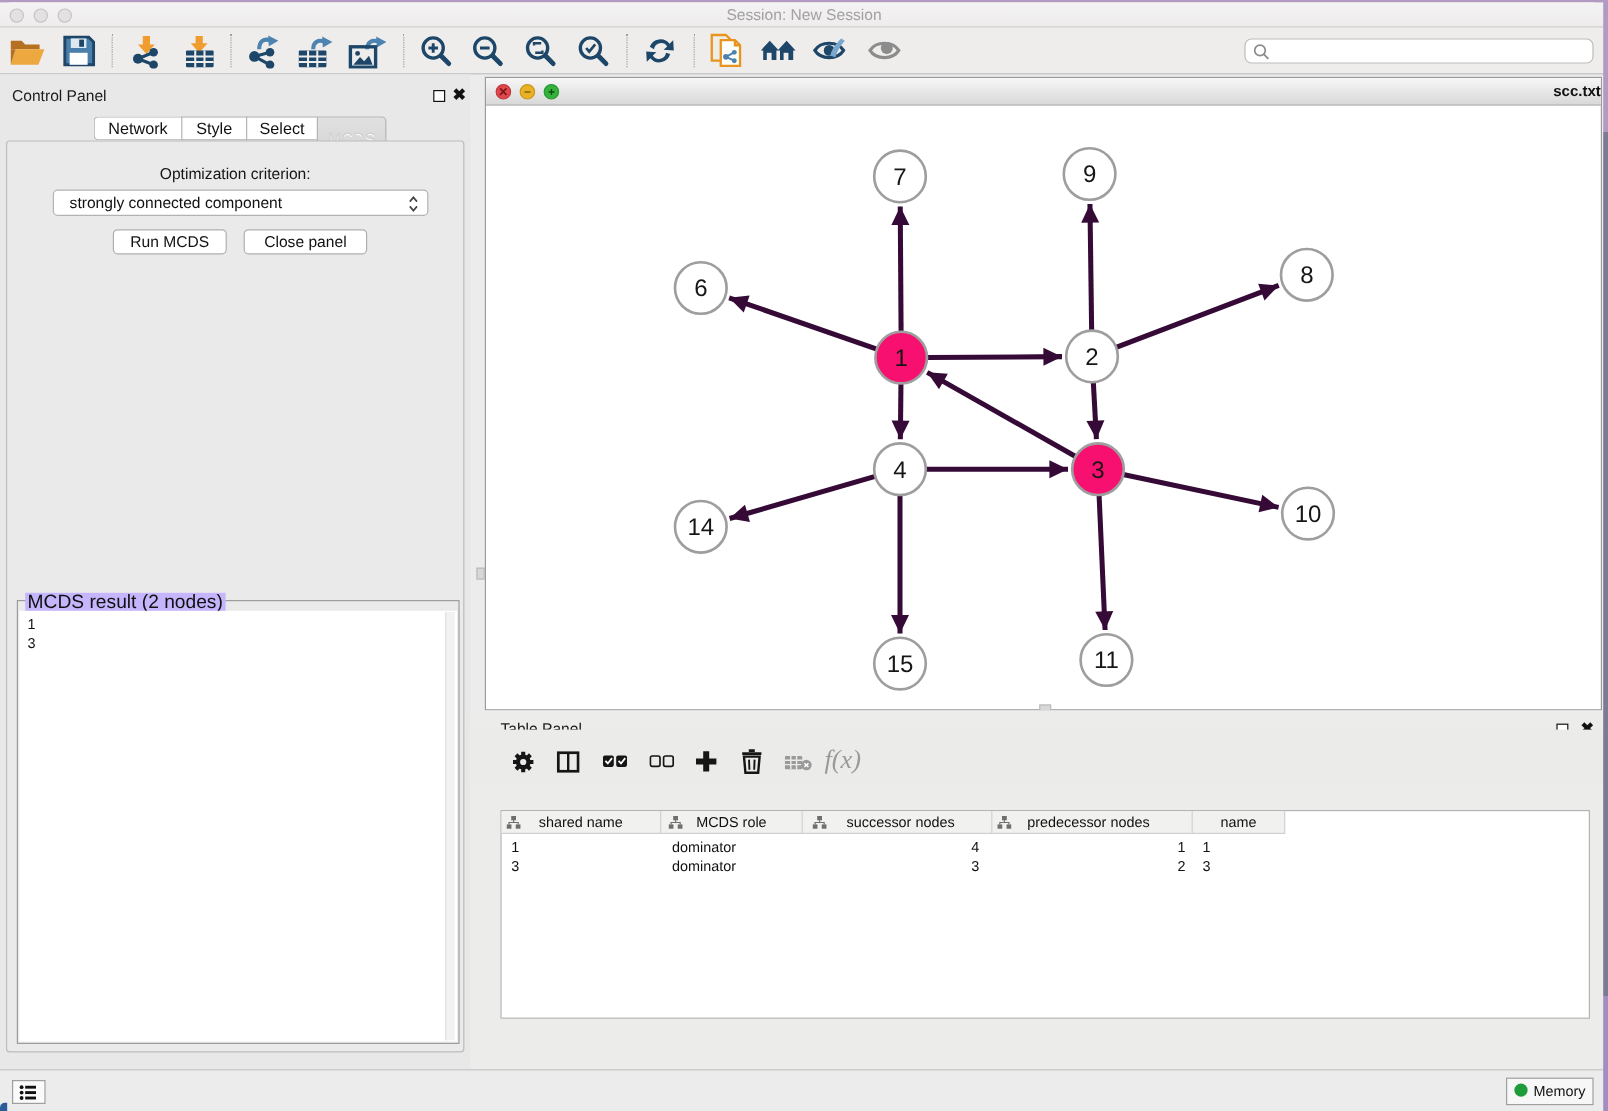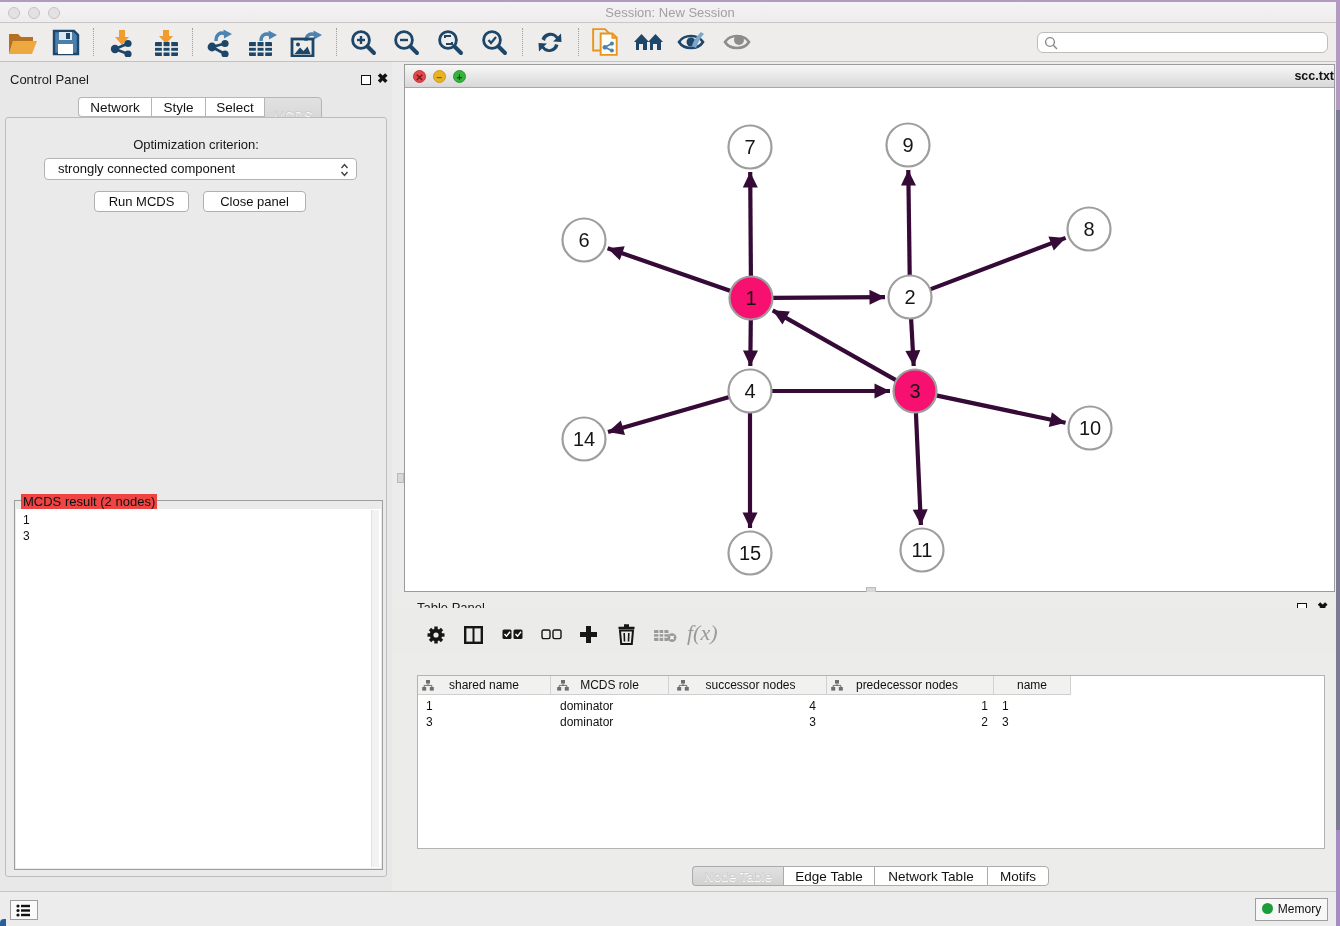--- a/index.html
+++ b/index.html
@@ -20,21 +20,21 @@
 .tabs{position:absolute;display:flex;font-size:13.5px}
 .tab{border:1px solid #b5b5b5;background:#fff;color:#111;display:flex;align-items:center;justify-content:center;border-right:none}
 .tab:first-child{border-radius:4px 0 0 4px}
 .tab:last-child{border-right:1px solid #b5b5b5;border-radius:0 4px 4px 0}
 .tabsel{background:linear-gradient(#e2e1e1,#d3d2d2);color:#cfcfcf;text-shadow:0 1px 0 #fff}
 #cpbody{position:absolute;left:5px;top:55px;width:382px;height:760px;border:1px solid #bcbcbc;border-radius:3px;background:#eaeaea}
 #optlbl{position:absolute;left:0;top:75px;width:392px;text-align:center;font-size:13px;color:#151515}
 #combo{position:absolute;left:44px;top:96px;width:313px;height:22px;background:#fff;border:1px solid #b3b3b3;border-radius:4px;font-size:13px;color:#111;line-height:20px;padding-left:13px}
 .btn{position:absolute;top:129px;height:21px;background:#fff;border:1px solid #b0b0b0;border-radius:4px;font-size:13px;color:#111;text-align:center;line-height:19px}
 #fieldset{position:absolute;left:14px;top:438px;width:369px;height:370px;border:1px solid #9d9d9d}
-#legend{position:absolute;left:6px;top:-7px;background:#ef4444;font-size:13px;color:#111;padding:0 2px}
+#legend{position:absolute;left:6px;top:-7px;background:#c4b5fd;font-size:16px;color:#111;padding:0 2px}
 #fswhite{position:absolute;left:1px;top:8px;width:365px;height:359px;background:#fff}
 #fstext{position:absolute;left:7px;top:3px;font-size:12px;color:#111;line-height:16px}
 #fsscroll{position:absolute;right:2px;top:1px;width:8px;height:357px;background:#f2f2f2;border-left:1px solid #e0e0e0}
 
 #netwin{left:404px;top:64px;width:931px;height:528px;background:#fff;border:1px solid #9b9b9b}
 #nettitle{position:absolute;left:0;top:0;width:929px;height:23px;background:linear-gradient(#f7f7f7,#d9d8d8);border-bottom:1px solid #a8a8a8}
 .mtl{position:absolute;top:5px;width:13px;height:13px;border-radius:50%;text-align:center;font-size:10px;font-weight:bold;line-height:13px}
 #ntext{position:absolute;left:0;top:4px;width:929px;text-align:right;font-size:12.5px;font-weight:bold;color:#111}
 #vsplit{left:397px;top:473px;width:7px;height:10px;background:#d8d8d8;border:1px solid #bbb}
 #hsplit{left:866px;top:587px;width:10px;height:6px;background:#d8d8d8;border:1px solid #bbb}
@@ -371,26 +371,20 @@
     <div class="trow" style="left:142px;top:22px">dominator</div>
     <div class="trow" style="left:252px;top:22px;width:146px;text-align:right">4</div>
     <div class="trow" style="left:404px;top:22px;width:166px;text-align:right">1</div>
     <div class="trow" style="left:584px;top:22px">1</div>
     <div class="trow" style="left:8px;top:38px">3</div>
     <div class="trow" style="left:142px;top:38px">dominator</div>
     <div class="trow" style="left:252px;top:38px;width:146px;text-align:right">3</div>
     <div class="trow" style="left:404px;top:38px;width:166px;text-align:right">2</div>
     <div class="trow" style="left:584px;top:38px">3</div>
   </div>
-  <div class="btabs">
-    <div class="btab tabsel" style="width:91px">Node Table</div>
-    <div class="btab" style="width:91px">Edge Table</div>
-    <div class="btab" style="width:113px">Network Table</div>
-    <div class="btab" style="width:62px">Motifs</div>
-  </div>
 </div>
 <div class="abs" id="statusbar">
   <div id="listbtn"><svg width="26" height="18" viewBox="0 0 26 18">
         <g fill="#111">
           <circle cx="7" cy="5" r="1.6"></circle>
           <circle cx="7" cy="9.5" r="1.6"></circle>
           <circle cx="7" cy="14" r="1.6"></circle>
           <rect x="10" y="3.8" width="9" height="2.4"></rect>
           <rect x="10" y="8.3" width="9" height="2.4"></rect>
           <rect x="10" y="12.8" width="9" height="2.4"></rect>

